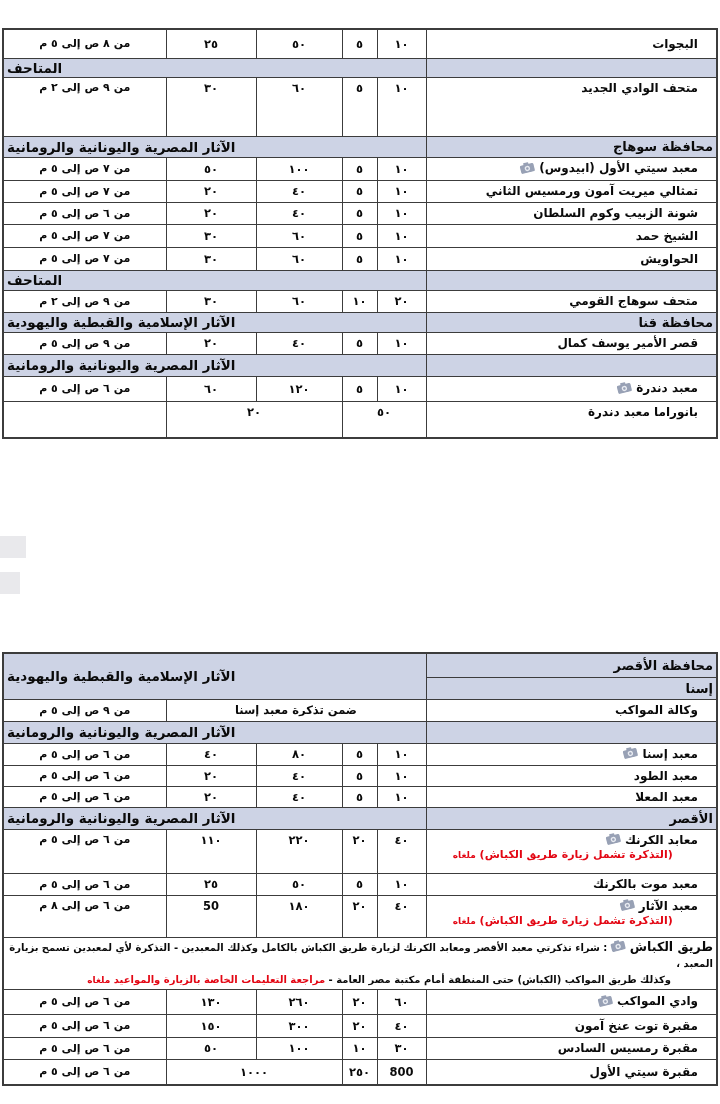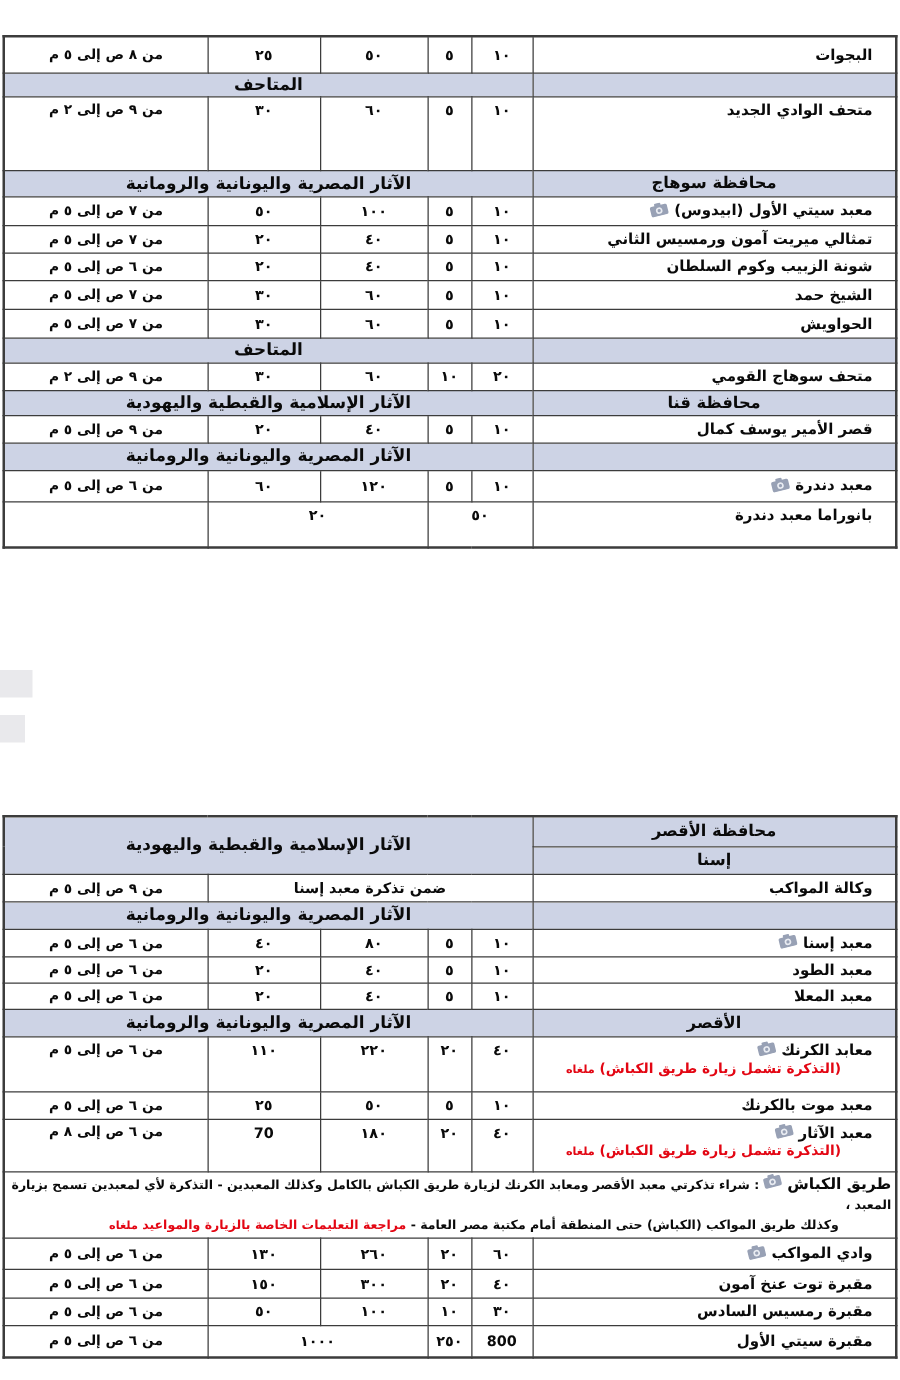--- a/index.html
+++ b/index.html
@@ -4,22 +4,22 @@
 <style>
   html,body{margin:0;padding:0;background:#fff;}
   #page{position:relative;width:720px;height:1104px;background:#ffffff;overflow:hidden;
         font-family:"DejaVu Sans",sans-serif;color:#0a0a0a;direction:rtl;}
   .doc-table{position:absolute;right:2px;width:714px;border-collapse:collapse;table-layout:fixed;}
   .doc-table td{border:1px solid #3c3c3c;padding:1px 3px;font-weight:bold;overflow:hidden;}
   .doc-table{border:2px solid #3c3c3c;}
   td.c-name{text-align:right;font-size:12px;padding-right:18px;margin-left:32px;}
   td.c-num{text-align:center;font-size:11.5px;}
   td.c-time{text-align:center;font-size:11px;}
-  td.c-head-name{text-align:center;font-size:13px;}
-  td.c-head-span{text-align:center;font-size:13.5px;}
+  td.c-head-name{text-align:right;font-size:13px;}
+  td.c-head-span{text-align:left;font-size:13.5px;}
   .hdr{background:#cdd3e5;}
   tr.v-top td{vertical-align:top;padding-top:3px;}
   .redline{color:#e30613;font-size:11px;text-align:center;padding-right:2px;line-height:15px;}
   .red-tail{font-size:9px;}
   .cam{display:inline-block;vertical-align:middle;margin-right:4px;transform:rotate(-14deg);}
   .note-cell{text-align:right;font-size:10px;line-height:16px;padding:2px 6px 2px 2px;margin-left:32px;}
   .note-title{font-size:12.5px;}
   .note-red{color:#e30613;}
   .note-l2{padding-right:42px;}
   .smudge{position:absolute;background:#e9e9ec;}
@@ -241,21 +241,21 @@
         <tr class="v-top" style="height: 42px;">
           <td class="c-name"><span>معبد الآثار</span><span class="cam"><svg width="15" height="11" viewBox="0 0 20 15">
                 <rect x="0.5" y="3" width="19" height="11.5" rx="2" fill="#98a1b5"></rect>
                 <rect x="6" y="0.5" width="7" height="4" rx="1" fill="#98a1b5"></rect>
                 <circle cx="10" cy="8.8" r="3.6" fill="#e9ecf2"></circle>
                 <circle cx="10" cy="8.8" r="1.8" fill="#98a1b5"></circle>
               </svg></span><div class="redline"><span>(التذكرة تشمل زيارة طريق الكباش)</span> <span class="red-tail">ملغاه</span></div></td>
           <td class="c-num">٤٠</td>
           <td class="c-num">٢٠</td>
           <td class="c-num">١٨٠</td>
-          <td class="c-num">70</td>
+          <td class="c-num">50</td>
           <td class="c-time">من ٦ ص إلى ٨ م</td>
         </tr>
         <tr style="height: 36px;">
           <td class="note-cell" colspan="6">
             <div><span class="note-title">طريق الكباش</span><span class="cam"><svg width="15" height="11" viewBox="0 0 20 15">
                   <rect x="0.5" y="3" width="19" height="11.5" rx="2" fill="#98a1b5"></rect>
                   <rect x="6" y="0.5" width="7" height="4" rx="1" fill="#98a1b5"></rect>
                   <circle cx="10" cy="8.8" r="3.6" fill="#e9ecf2"></circle>
                   <circle cx="10" cy="8.8" r="1.8" fill="#98a1b5"></circle>
                 </svg></span> <span>: شراء تذكرتي معبد الأقصر ومعابد الكرنك لزيارة طريق الكباش بالكامل وكذلك المعبدين - التذكرة لأي لمعبدين تسمح بزيارة المعبد ،</span></div>

